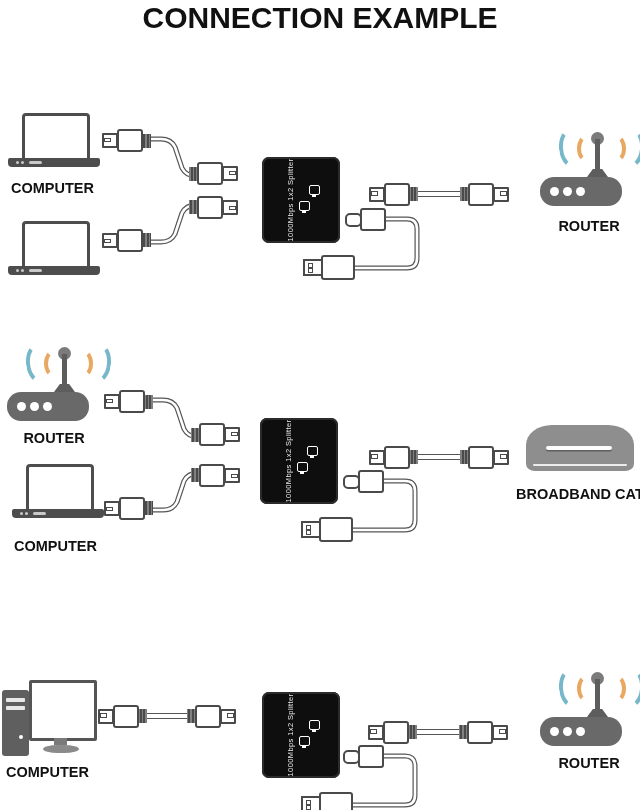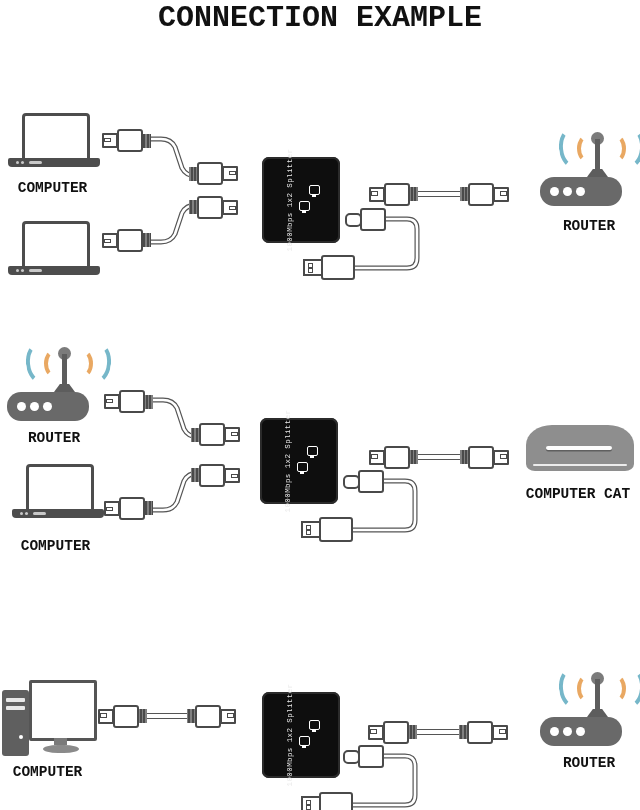--- a/index.html
+++ b/index.html
@@ -1,17 +1,17 @@
 <!DOCTYPE html>
 <html style="--title-color: #111111; --wave-outer: #76b7c9; --wave-inner: #e9a862; --router-gray: #696969; --antenna-gray: #5d5d5d; --modem-gray: #8e8e8e; --splitter-bg: #0e0e0e; --outline-gray: #4a4a4a; --cable-outline: #555555; --device-dark: #4d4d4d;"><head>
 <meta charset="utf-8">
 <style>
   html,body{margin:0;padding:0;background:#fff;}
   .canvas{position:relative;width:640px;height:810px;background:#fff;overflow:hidden;
-          font-family:Liberation Mono, monospace;}
+          font-family:Liberation Sans, sans-serif;}
 
   
   .title{position:absolute;top:1px;left:0;right:0;text-align:center;
          font-size:30px;font-weight:bold;color:var(--title-color,#111);letter-spacing:0px;}
   .device-label{position:absolute;font-size:14.5px;font-weight:bold;color:#111;
                 text-align:center;white-space:nowrap;}
 
   
   .laptop{position:absolute;width:92px;height:55px;}
   .laptop .lscreen{position:absolute;left:14px;top:0;width:62px;height:45px;background:#fff;
@@ -310,21 +310,21 @@
       </div>
     <div class="usba">
         <span class="tip"></span>
         <span class="cbody"></span>
       </div>
   </div>
 
   <div class="modem" style="left:526px;top:425px;">
     <span class="slot"></span>
   </div>
-  <div class="device-label" style="left:516px;top:486px;width:124px;">COMPUTER CAT</div>
+  <div class="device-label" style="left:516px;top:486px;width:124px;">BROADBAND CAT</div>
 
   <div class="desktop" style="left:2px;top:678px;">
     <div class="monitor"></div>
     <div class="stand-neck"></div>
     <div class="stand-base"></div>
     <div class="tower">
       <span class="tslot s1"></span>
       <span class="tslot s2"></span>
       <span class="pwr"></span>
     </div>

